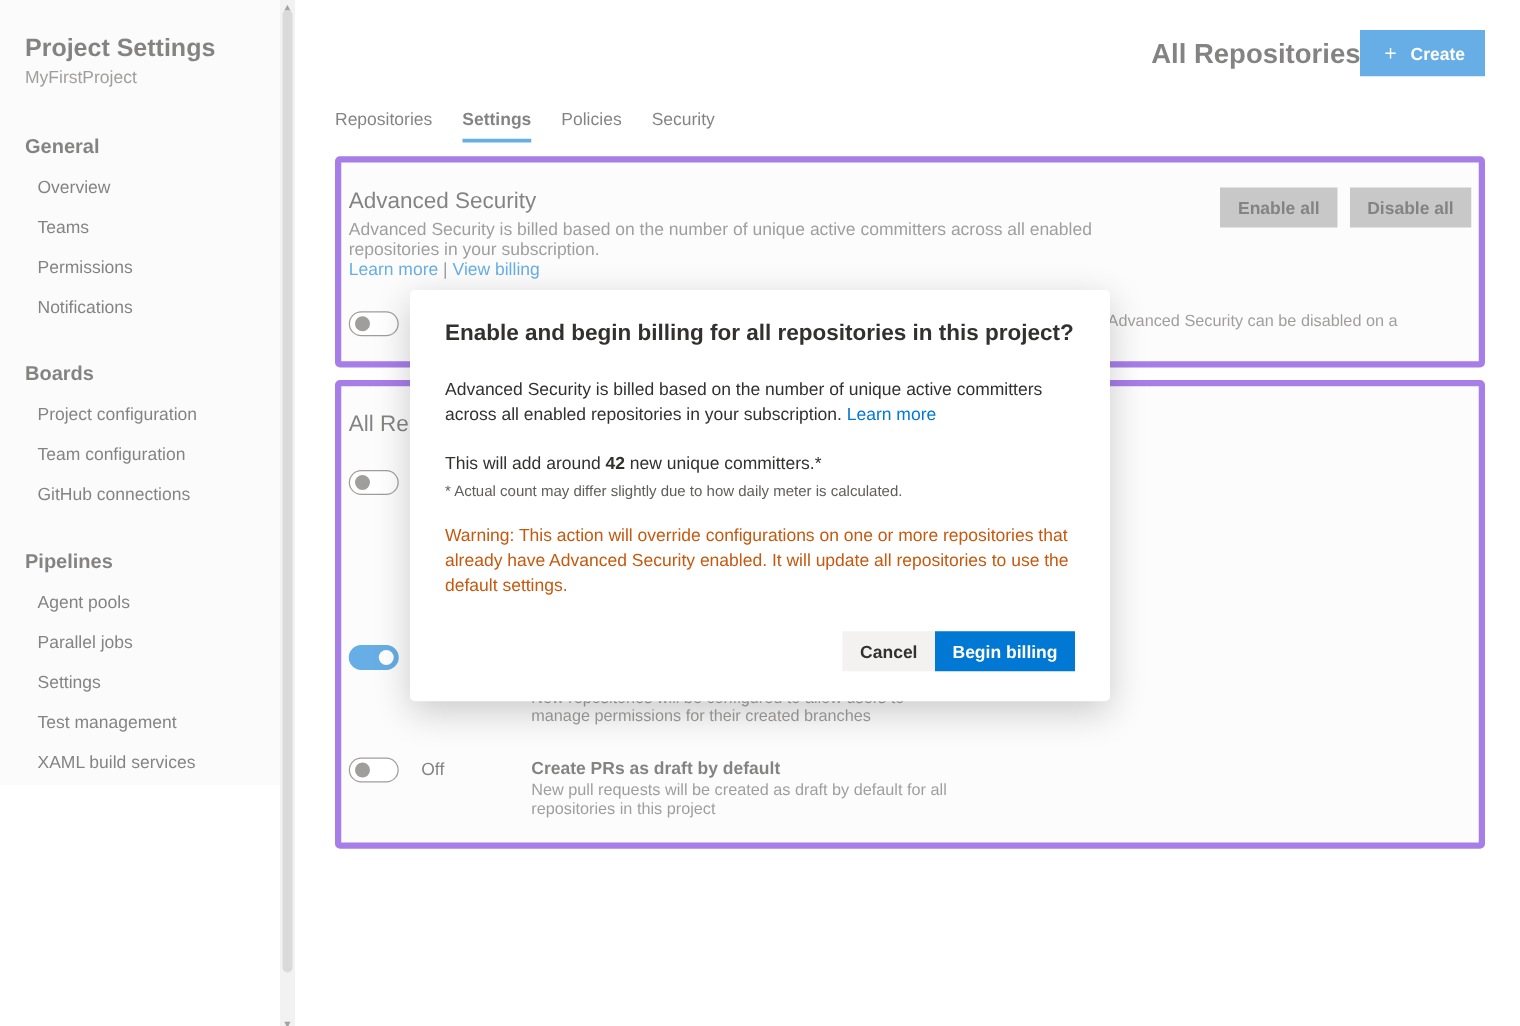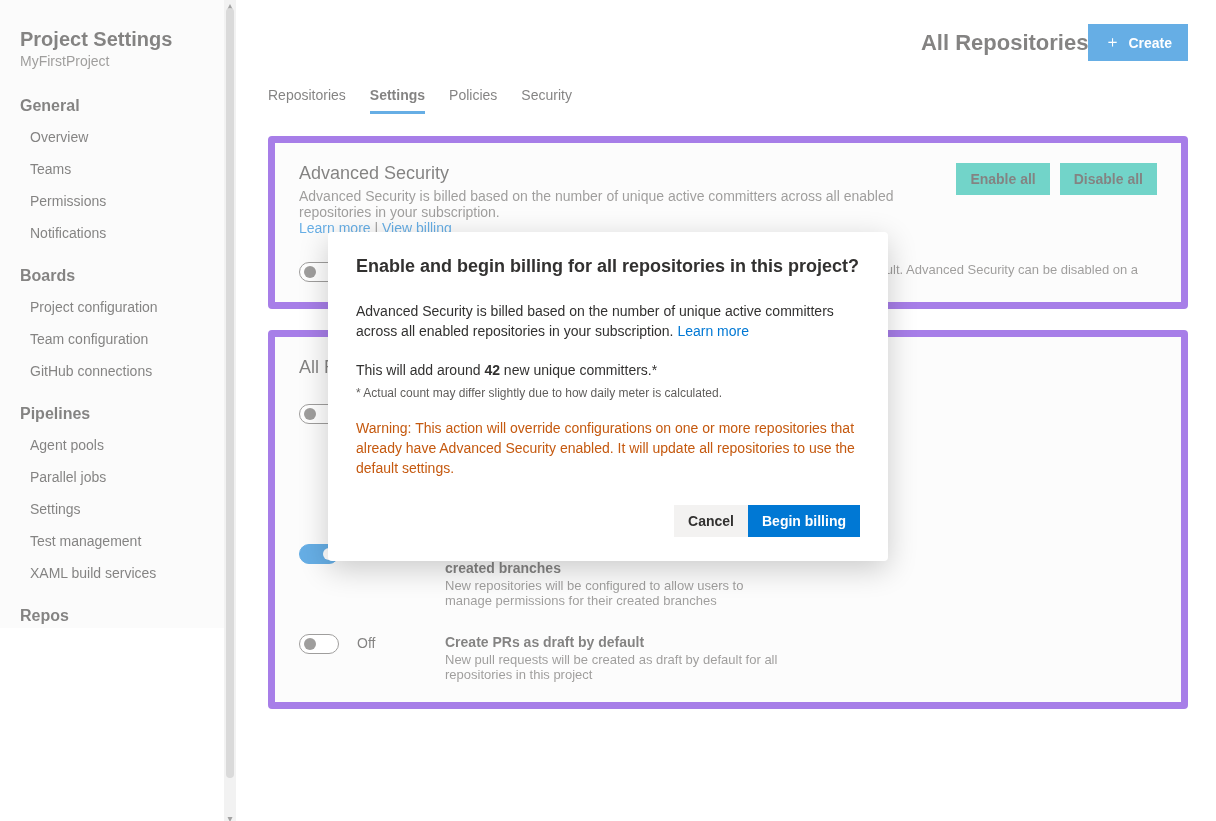--- a/index.html
+++ b/index.html
@@ -9,43 +9,43 @@
 .sidebar-scrollbar { position: absolute; left: 224px; top: 0; width: 12px; height: 821px; background: #eaeaea; }
 .sidebar-thumb { position: absolute; top: 8px; width: 8px; left: 2px; height: 770px; background: #c1c1c1; border-radius: 4px; }
 .sidebar-arrow-up, .sidebar-arrow-down { position: absolute; left: 2px; width: 8px; height: 8px; font-size: 10px; color: #666; text-align: center; }
 .sidebar-arrow-up { top: 0; }
 .sidebar-arrow-down { bottom: 0; }
 
 .sidebar-header { padding: 28px 20px 10px 20px; }
 .sidebar-title { font-size: 20px; font-weight: 600; color: #323130; }
 .sidebar-subtitle { font-size: 14px; color: #605e5c; margin-top: 2px; }
 
-.sidebar-group { margin-top: 12px; }
+.sidebar-group { margin-top: 24px; }
 .sidebar-group-title { font-size: 16px; font-weight: 600; padding: 6px 20px; color: #323130; }
 .sidebar-item { padding: 8px 30px; font-size: 14px; color: #323130; cursor: pointer; }
 .sidebar-item.selected { background: #e1dfdd; border-left: 3px solid #0078d4; padding-left: 27px; font-weight: 400; }
 
 .main { position: absolute; left: 240px; top: 0; right: 0; height: 821px; padding: 24px 28px; overflow-y: auto; }
 .main-header { display: flex; justify-content: flex-end; align-items: center; }
 .page-title { font-size: 22px; font-weight: 600; }
 .create-btn { background: #0078d4; color: #fff; border: none; padding: 8px 16px; font-size: 14px; display: flex; align-items: center; gap: 8px; cursor: pointer; font-weight:600;}
 .create-btn .plus { font-size: 16px; font-weight: 300; }
 
 .tabs { display: flex; gap: 24px; margin-top: 18px; border-bottom: 1px solid transparent; }
 .tab { padding: 8px 0; font-size: 14px; color: #323130; cursor: pointer; }
 .tab.active { font-weight: 600; border-bottom: 3px solid #0078d4; }
 
-.card { border: 7px solid #6d28d9; background: #fbfbfb; border-radius: 4px; padding: 20px 24px; margin-top: 21px; }
+.card { border: 5px solid #6d28d9; background: #fbfbfb; border-radius: 4px; padding: 20px 6px; margin-top: 10px; }
 .card-head { display: flex; justify-content: space-between; align-items: flex-start; }
 .card-title { font-size: 18px; font-weight: 400; }
 .card-desc { font-size: 14px; color: #605e5c; margin-top: 4px; max-width: 640px; }
 .card-links a { color: #0078d4; text-decoration: none; font-size: 14px; }
 .card-links .sep { color: #605e5c; }
 .card-actions { display: flex; gap: 10px; }
-.btn-secondary { background: #14b8a6; border: none; padding: 8px 14px; font-size: 14px; cursor: pointer; color:#323130; font-weight:600;}
+.btn-secondary { background: #a3a3a3; border: none; padding: 8px 14px; font-size: 14px; cursor: pointer; color:#323130; font-weight:600;}
 
 .toggle-row { display: flex; align-items: flex-start; gap: 18px; margin-top: 26px; }
 .toggle { width: 40px; height: 20px; border-radius: 10px; border: 1px solid #605e5c; position: relative; background: #fff; cursor: pointer; flex-shrink: 0; }
 .toggle .knob { position: absolute; width: 12px; height: 12px; border-radius: 50%; background: #605e5c; top: 3px; left: 4px; }
 .toggle.on { background: #0078d4; border-color: #0078d4; }
 .toggle.on .knob { background: #fff; left: 23px; }
 .toggle-state { width: 40px; font-size: 14px; color: #323130; padding-top: 1px; }
 .toggle-content { max-width: 340px; }
 .toggle-title { font-size: 14px; font-weight: 600; color: #323130; }
 .toggle-desc { font-size: 13px; color: #605e5c; margin-top: 2px; }

